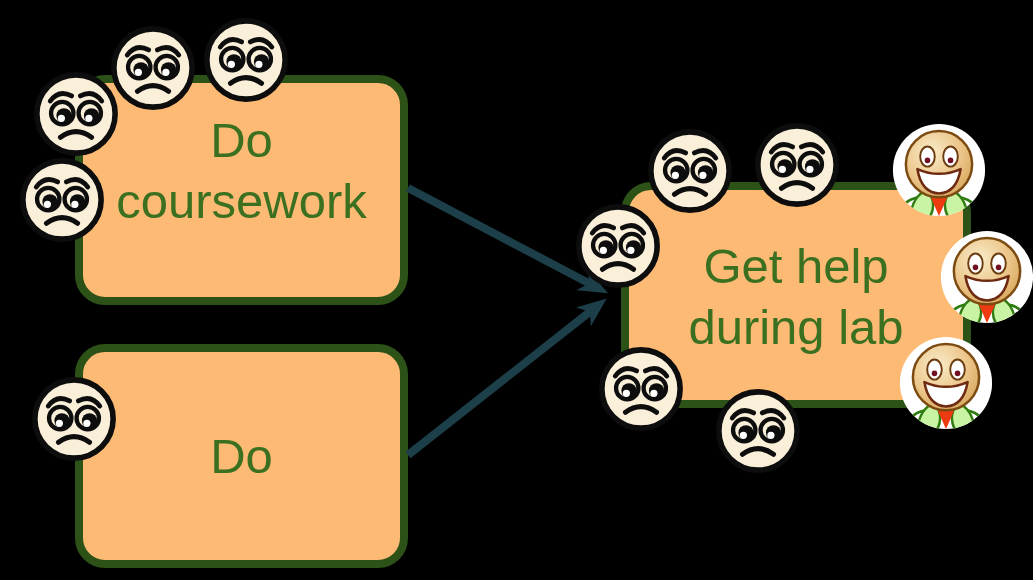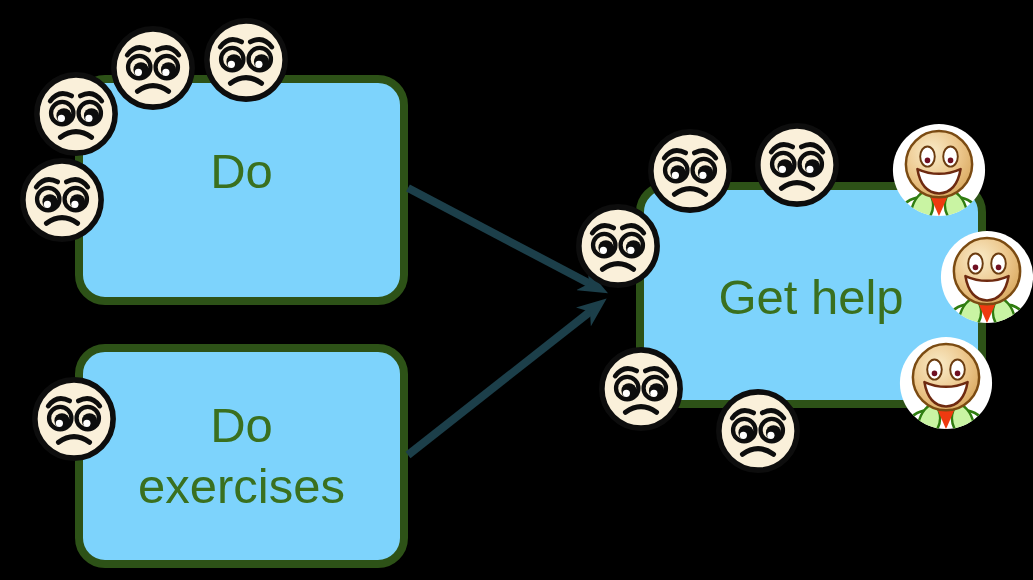--- a/index.html
+++ b/index.html
@@ -5,40 +5,40 @@
   html,body{margin:0;padding:0;background:#000;}
   #canvas{
     position:relative;
     width:1033px;height:580px;
     background:#000;
     overflow:hidden;
     font-family:"Liberation Sans", sans-serif;
   }
   .node{
     position:absolute;
-    background:#7dd3fc;
+    background:#fdba74;
     border:8px solid #2d5217;
     border-radius:30px;
     box-sizing:border-box;
     display:flex;
     flex-direction:column;
     align-items:center;
     justify-content:center;
   }
   .node .line{
     display:block;
     color:#3a701f;
     font-size:49px;
     line-height:61px;
     white-space:nowrap;
     text-align:center;
   }
   #node-do-coursework{left:75px;top:75px;width:333px;height:230px;padding-bottom:38px;}
   #node-do-optional{left:75px;top:344px;width:333px;height:224px;}
-  #node-get-help{left:636px;top:182px;width:350px;height:226px;padding-top:4px;}
+  #node-get-help{left:621px;top:182px;width:350px;height:226px;padding-top:4px;}
   .overlay{position:absolute;left:0;top:0;pointer-events:none;}
   .face{position:absolute;}
   .hidden-defs{position:absolute;width:0;height:0;overflow:hidden;}
 </style>
 </head>
 <body>
 
 <div id="canvas">
 
   <svg class="hidden-defs" aria-hidden="true">
@@ -77,29 +77,30 @@
         <ellipse cx="62" cy="36" rx="7.6" ry="10.5" fill="#ffffff" stroke="#6b3c10" stroke-width="2"></ellipse>
         <circle cx="38" cy="40" r="2.9" fill="#701022"></circle>
         <circle cx="62" cy="40" r="2.9" fill="#701022"></circle>
         <path d="M27.5 49 Q50 59 72.5 49 Q68.5 73.5 50 74.5 Q31.5 73.5 27.5 49 Z" fill="#ffffff" stroke="#6e2a10" stroke-width="2.6" stroke-linejoin="round"></path>
       </symbol>
     </defs>
   </svg>
 
   <div class="node" id="node-do-coursework">
     <span class="line">Do</span>
+    <span class="line">coursework</span>
   </div>
 
   <div class="node" id="node-do-optional">
     <span class="line">Do</span>
-    <span class="line">exercises</span>
   </div>
 
   <div class="node" id="node-get-help">
     <span class="line">Get help</span>
+    <span class="line">during lab</span>
   </div>
 
   <svg class="overlay" width="1033" height="580">
     <defs>
       <marker id="arrow-head" viewBox="0 0 4 3" markerWidth="4" markerHeight="3" refX="2" refY="1.5" orient="auto" markerUnits="strokeWidth">
         <path d="M0 0 L3.7 1.5 L0 3 L1.05 1.5 Z" fill="#1c3f4a"></path>
       </marker>
     </defs>
     <line x1="408" y1="188" x2="596" y2="287" stroke="#1c3f4a" stroke-width="8" marker-end="url(#arrow-head)"></line>
     <line x1="408" y1="455" x2="596" y2="307" stroke="#1c3f4a" stroke-width="8" marker-end="url(#arrow-head)"></line>

